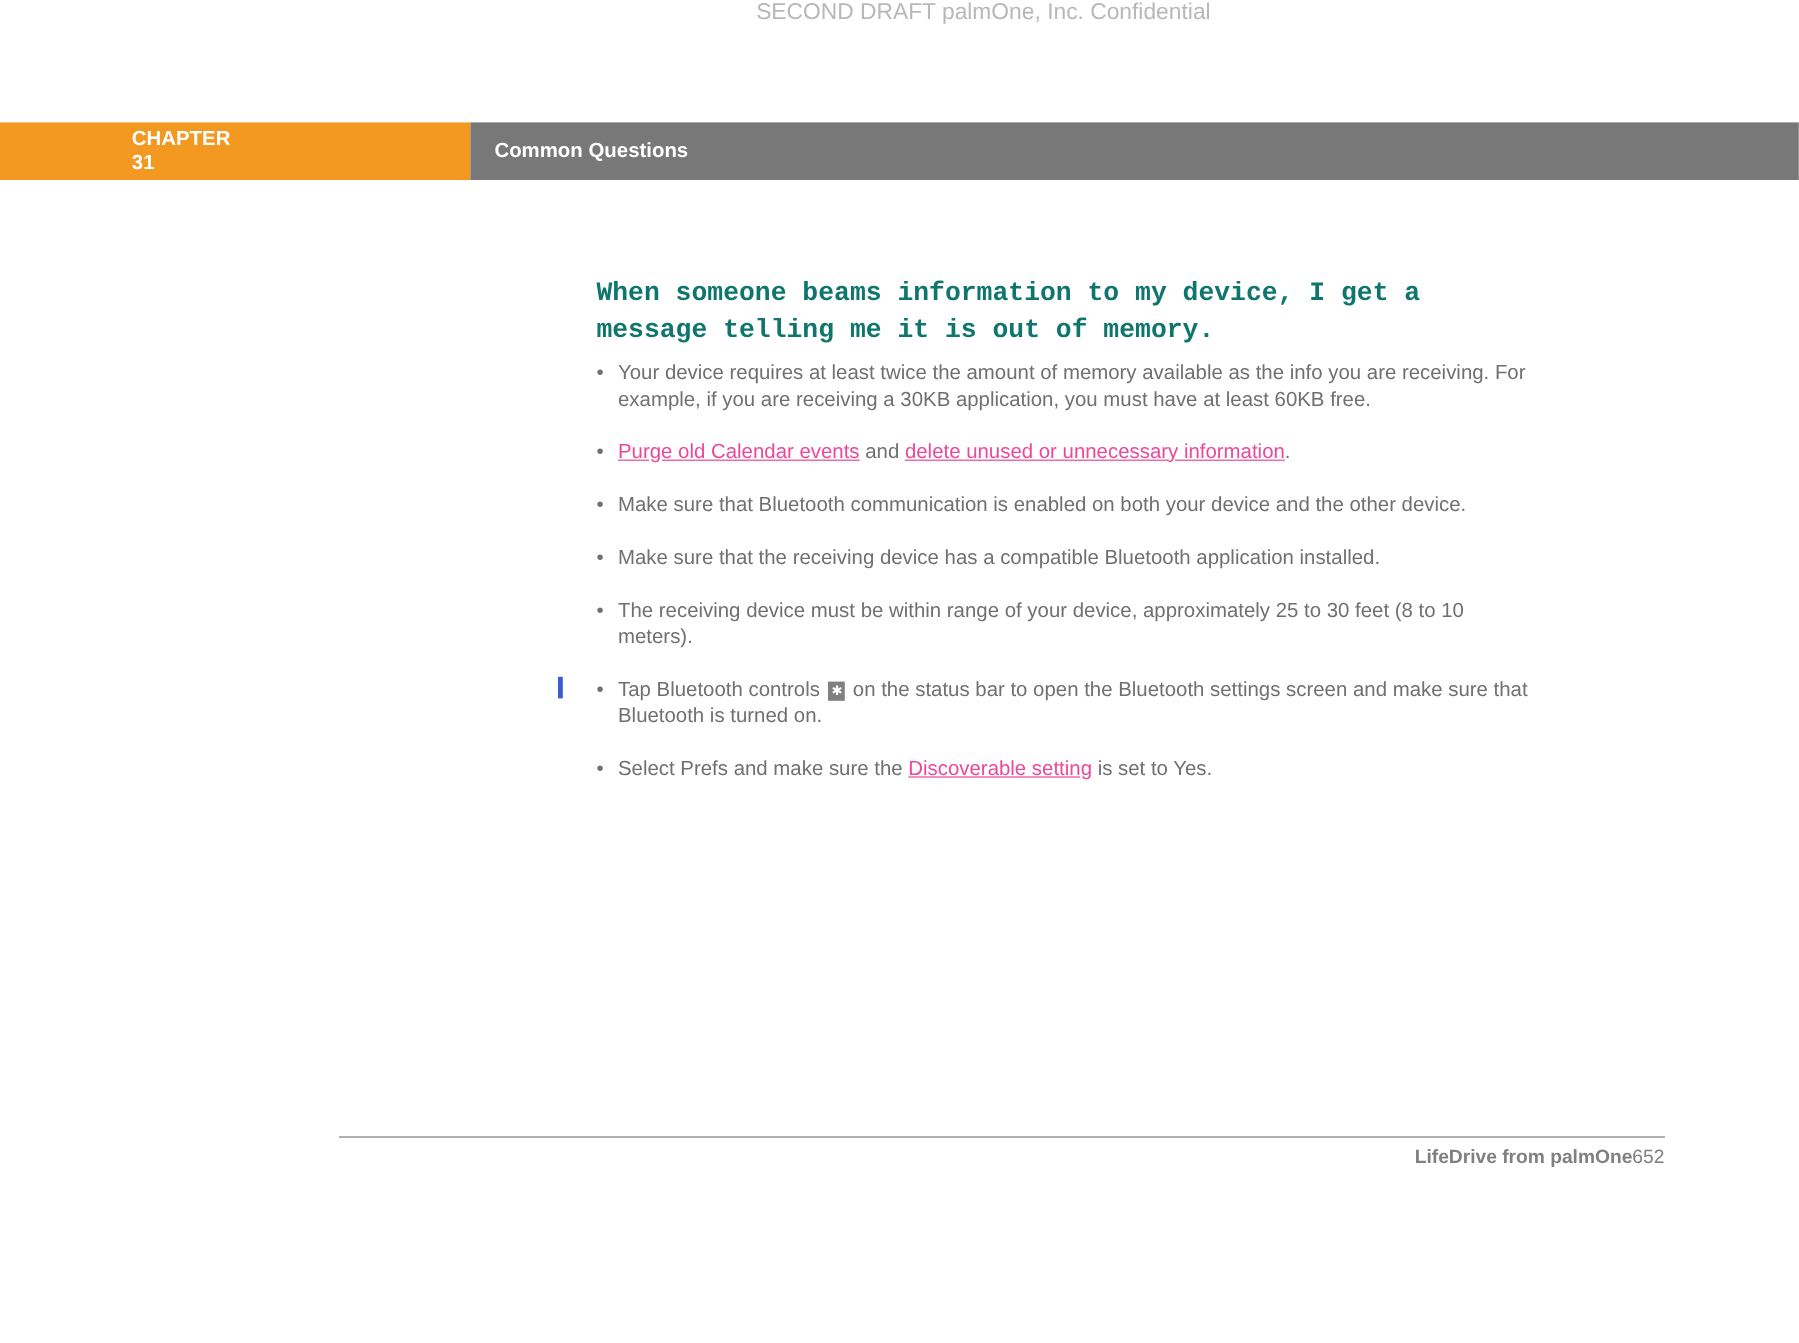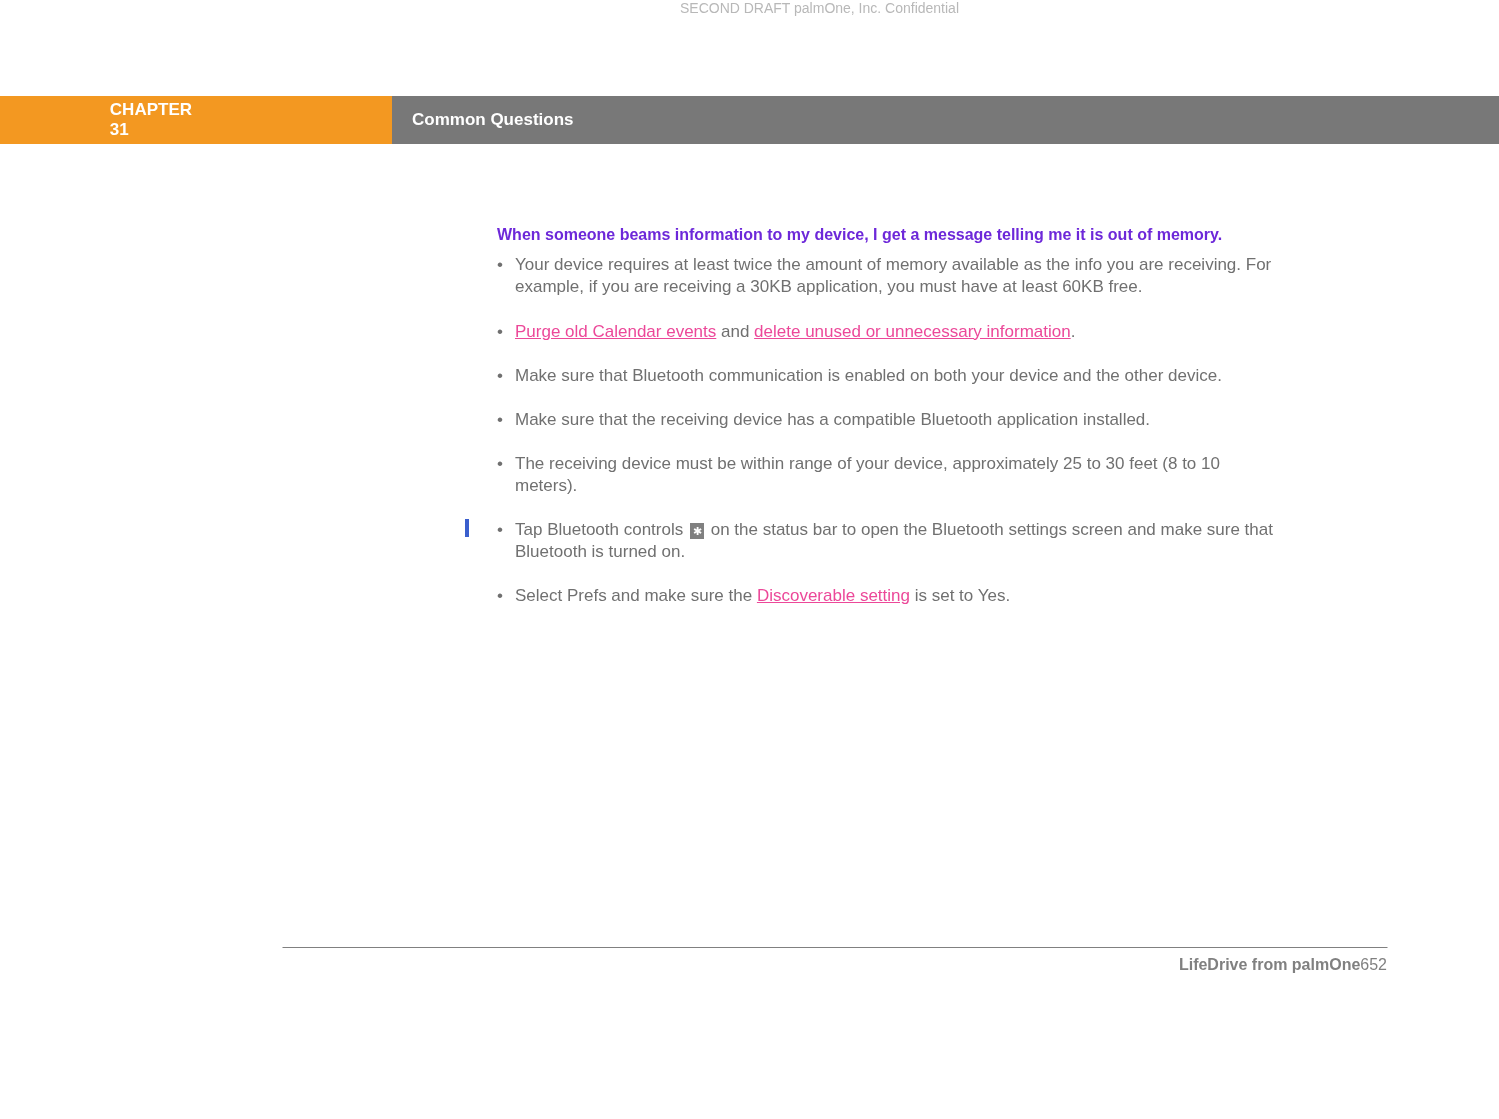--- a/index.html
+++ b/index.html
@@ -14,21 +14,21 @@
       height: 1119px;
       position: relative;
     }
     .page-wrapper {
       width: 1275px;
       margin: 0 auto;
       padding-top: 0;
     }
     .watermark {
       color: #b8b8b8;
-      font-size: 14px;
+      font-size: 19px;
       font-weight: normal;
       text-align: center;
       padding-top: 0;
       margin-left: 140px;
     }
     .header-bar {
       display: flex;
       margin-top: 80px;
       height: 48px;
     }
@@ -58,25 +58,26 @@
       padding-right: 200px;
     }
     .content {
       margin-left: 385px;
       margin-top: 80px;
       color: #707070;
       width: 780px;
       position: relative;
     }
     .heading {
-      font-size: 16px;
-      font-weight: bold;
-      color: #6d28d9;
+      font-size: 22px;
+      font-weight: bold;
+      color: #0f766e;
       margin-bottom: 8px;
       line-height: 1.4;
+      font-family: Liberation Mono, monospace;
     }
     .bullet-item {
       display: flex;
       font-size: 17px;
       color: #707070;
       margin-bottom: 22px;
       line-height: 1.3;
     }
     .bullet-dot {
       width: 18px;

